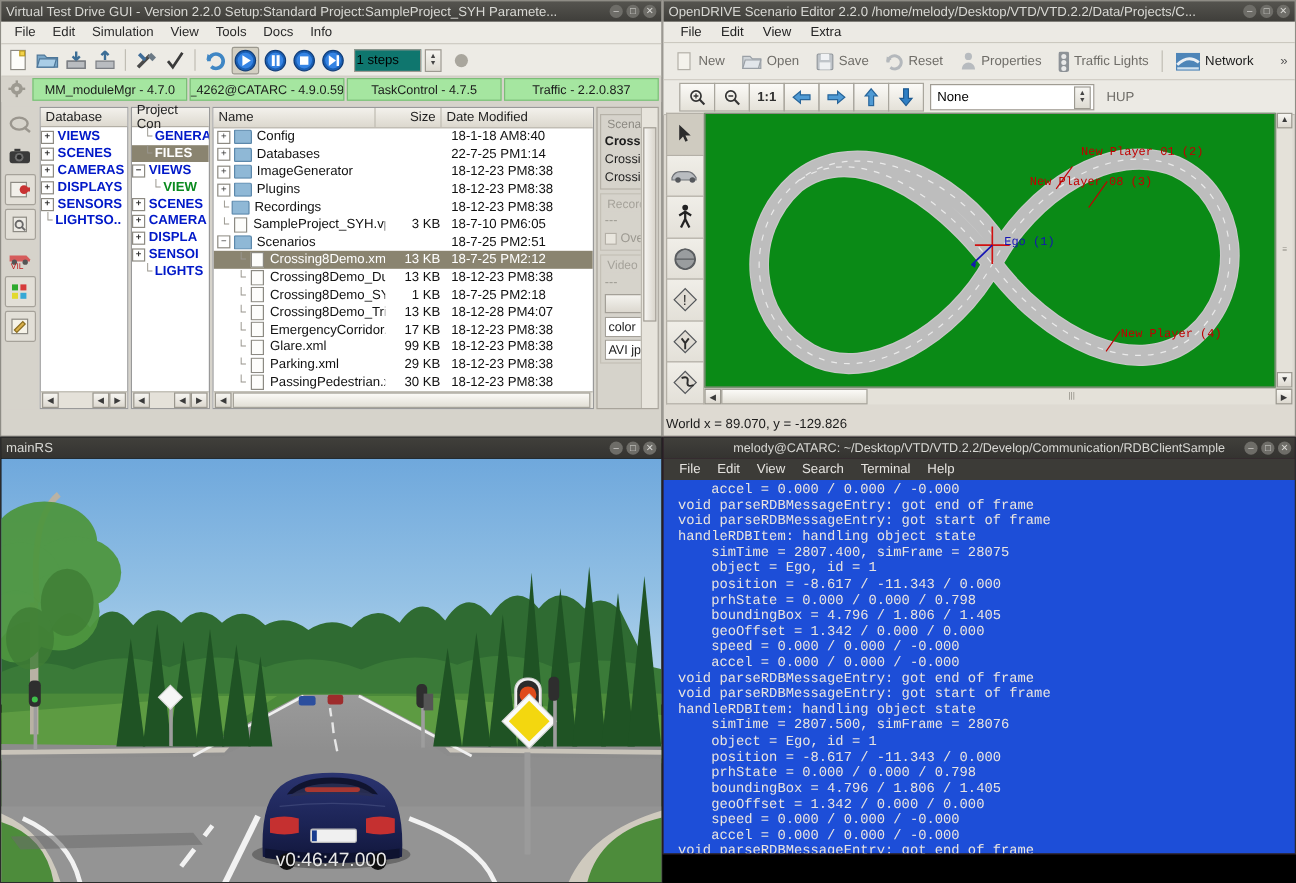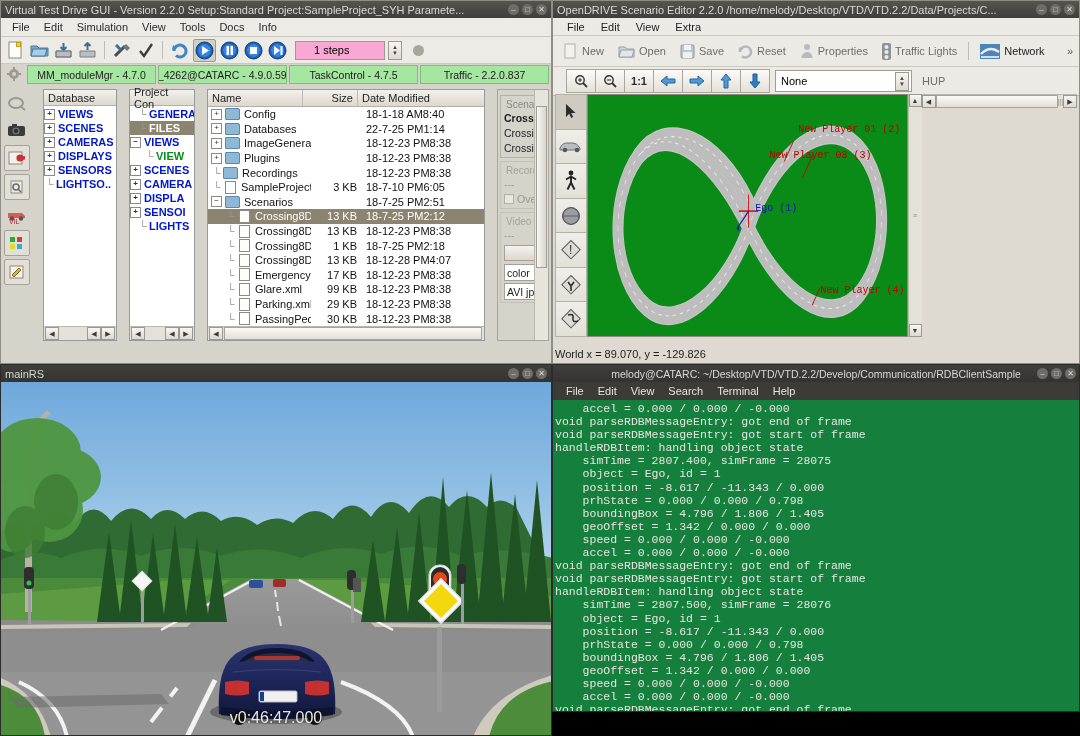--- a/index.html
+++ b/index.html
@@ -18,32 +18,32 @@
 
   
   #vtd{left:0;top:0;width:552px;height:364px;background:#d6d3cb;border:1px solid #8e8c85;}
   #vtd .titlebar{background:linear-gradient(#55544f,#3f3e3a);}
   .menubar{height:18px;background:#edebe5;display:flex;align-items:center;padding-left:4px;border-bottom:1px solid #c9c6bd;}
   .menubar span{padding:1px 7px;color:#2a2a2a;font-size:11px;}
   .toolbar1{height:26px;background:#edebe5;display:flex;align-items:center;gap:3px;padding:0 4px;border-bottom:1px solid #cbc8bf;}
   .tbtn{width:21px;height:21px;display:flex;align-items:center;justify-content:center;border-radius:2px;}
   .tbtn.sel{background:#d3cfc2;border:1px solid #9b988e;}
   .sep{width:1px;height:18px;background:#c0bdb4;margin:0 3px;}
-  .stepsbox{height:17px;border:1px solid #9d9a91;background:#f9a8d4;display:flex;align-items:center;
-            padding:0 18px;font-size:11px;margin-left:4px;width:52px;}
+  .stepsbox{height:17px;border:1px solid #9d9a91;background:#0f766e;display:flex;align-items:center;
+            padding:0 1px;font-size:11px;margin-left:4px;width:52px;}
   .spin{width:12px;height:17px;border:1px solid #9d9a91;background:linear-gradient(#f6f5f1,#dedbd2);
         display:flex;flex-direction:column;justify-content:center;align-items:center;font-size:6px;line-height:6px;color:#444;}
   .grayball{width:11px;height:11px;border-radius:50%;background:#a9a69d;margin-left:8px;}
 
   .statusrow{height:19px;display:flex;align-items:stretch;gap:2px;padding:1px 2px;background:#d6d3cb;}
   .gear{width:22px;display:flex;align-items:center;justify-content:center;}
   .chip{flex:1;background:#a5e6a0;border:1px solid #7cbd78;display:flex;align-items:center;justify-content:center;
         font-size:10.5px;color:#1b1b1b;white-space:nowrap;overflow:hidden;}
 
-  .panes{position:absolute;left:2px;top:88px;right:2px;bottom:22px;display:flex;gap:12px;}
+  .panes{position:absolute;left:2px;top:88px;right:2px;bottom:22px;display:flex;gap:2px;}
   .lefticons{width:28px;background:#d6d3cb;display:flex;flex-direction:column;align-items:center;gap:3px;padding-top:2px;}
   .licon{width:24px;height:24px;display:flex;align-items:center;justify-content:center;border-radius:2px;}
   .licon.framed{border:1px solid #a6a29a;background:#e2dfd7;}
 
   .treepane{background:#fff;border:1px solid #999;display:flex;flex-direction:column;}
   .treehdr{height:15px;background:linear-gradient(#f3f1ec,#ddd9cf);border-bottom:1px solid #b3afa5;
            font-size:11px;padding:0 4px;display:flex;align-items:center;color:#222;}
   .treebody{flex:1;overflow:hidden;padding-top:1px;}
   .trow{height:14px;display:flex;align-items:center;font-size:11px;white-space:nowrap;}
   .trow.blue{color:#0018c8;font-weight:bold;}
@@ -119,22 +119,22 @@
   .timecode{position:absolute;left:0;right:0;bottom:8px;text-align:center;color:#e8e8e8;
             font-size:16px;font-family:"Liberation Sans",sans-serif;text-shadow:0 0 3px rgba(0,0,0,.45);}
 
   
   #term{left:552px;top:364px;width:528px;height:348px;background:#2d0922;border:1px solid #2b2b2b;}
   #term .titlebar{background:linear-gradient(#403f3b,#343330);justify-content:center;}
   #term .tb-title{flex:none;text-align:center;font-size:10.5px;}
   #term .wbtns{position:absolute;right:3px;top:3px;}
   .tmenu{height:18px;background:#3c3b37;display:flex;align-items:center;padding-left:6px;}
   .tmenu span{padding:0 7px;font-size:11px;color:#e6e4e0;}
-  .tbody{position:absolute;left:0;right:0;top:35px;bottom:0;background:#15803d;color:#e8e4e0;
-         font-family:"Liberation Mono",monospace;font-size:11.5px;line-height:13.1px;padding:2px 0 0 2px;overflow:hidden;}
+  .tbody{position:absolute;left:0;right:0;top:35px;bottom:0;background:#1d4ed8;color:#e8e4e0;
+         font-family:"Liberation Mono",monospace;font-size:11.5px;line-height:13.1px;padding:2px 0 0 12px;overflow:hidden;}
   .tline{white-space:pre;}
   .cursorblk{display:inline-block;width:7px;height:12px;background:#bfb8bb;vertical-align:-2px;}
 </style>
 </head>
 <body>
 
 <div class="root">
 
   <div class="win" id="vtd">
     <div class="titlebar">
@@ -752,21 +752,21 @@
         </div>
         <div class="etool">
           <svg width="22" height="22">
               <rect x="11" y="1.5" width="13" height="13" transform="rotate(45 11 1.5)" fill="#e0dcd4" stroke="#55585c"></rect>
               <path d="M8 7 q6-2 5 3 q-1 5 5 3" stroke="#2c2c2c" stroke-width="1.6" fill="none"></path>
             </svg>
         </div>
         <div class="etool" style="flex:1"></div>
       </div>
 
-      <div style="flex:1;display:flex;flex-direction:row;min-width:0">
+      <div style="flex:1;display:flex;flex-direction:column;min-width:0">
         <div style="flex:1;display:flex;min-height:0">
           <div class="canvas">
             <svg width="100%" height="100%" viewBox="0 0 490 218" preserveAspectRatio="none">
               <rect x="0" y="0" width="490" height="218" fill="#0a8a16"></rect>
 
               <g fill="none" stroke="#c8c8c8" stroke-width="17" stroke-linecap="round">
                 <path d="M247 97 C 200 40, 120 20, 78 55 C 30 95, 38 165, 90 192 C 140 218, 215 175, 247 120
                          C 280 62, 350 20, 405 42 C 460 65, 468 140, 420 178 C 372 215, 295 180, 247 120
                          C 200 62, 128 20, 78 55"></path>
               </g>

